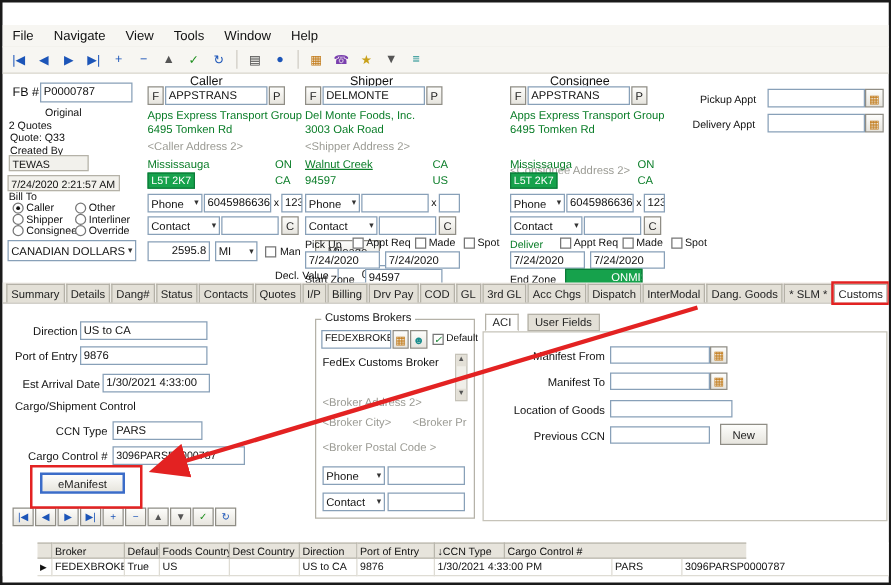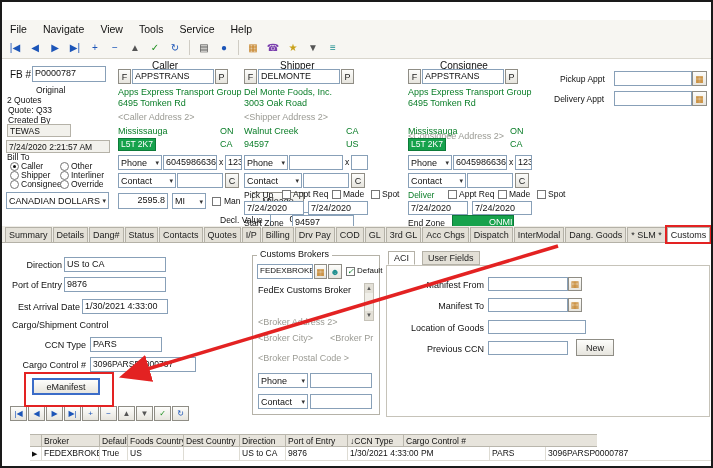--- a/index.html
+++ b/index.html
@@ -69,21 +69,21 @@
 <body>
 
 <div id="window">
 
 
   <div class="menubar">
     <span class="mitem">File</span>
     <span class="mitem">Navigate</span>
     <span class="mitem">View</span>
     <span class="mitem">Tools</span>
-    <span class="mitem">Service</span>
+    <span class="mitem">Window</span>
     <span class="mitem">Help</span>
   </div>
 
   <div class="toolbar">
     <span class="tbtn">|◀</span>
     <span class="tbtn">◀</span>
     <span class="tbtn">▶</span>
     <span class="tbtn">▶|</span>
     <span class="tbtn">+</span>
     <span class="tbtn">−</span>
@@ -101,21 +101,21 @@
     <span class="tbtn c-teal">≡</span>
   </div>
 
   <span class="lbl" style="left:8px;top:67px;">FB #</span>
   <div class="fld" style="left:30px;top:64px;width:74px;height:16px;">P0000787</div>
   <span class="lbl s85" style="left:34px;top:83px;">Original</span>
   <span class="lbl s85" style="left:5px;top:93px;">2 Quotes</span>
   <span class="lbl s85" style="left:6px;top:103px;">Quote: Q33</span>
   <span class="lbl s85" style="left:6px;top:113px;">Created By</span>
   <div class="fld ro" style="left:5px;top:122px;width:64px;height:13px;font-size:8.5px;">TEWAS</div>
-  <div class="fld ro" style="left:4px;top:138px;width:104px;height:13px;font-size:8.5px;">7/24/2020 2:21:57 AM</div>
+  <div class="fld ro" style="left:4px;top:138px;width:90px;height:13px;font-size:8.5px;">7/24/2020 2:21:57 AM</div>
   <span class="lbl s85" style="left:5px;top:150px;">Bill To</span>
   <span class="radio sel" style="left:8px;top:160px;"></span>
   <span class="lbl s85" style="left:19px;top:159px;">Caller</span>
   <span class="radio" style="left:8px;top:169px;"></span>
   <span class="lbl s85" style="left:19px;top:168px;">Shipper</span>
   <span class="radio" style="left:8px;top:178px;"></span>
   <span class="lbl s85" style="left:19px;top:177px;">Consignee</span>
   <span class="radio" style="left:58px;top:160px;"></span>
   <span class="lbl s85" style="left:69px;top:159px;">Other</span>
   <span class="radio" style="left:58px;top:169px;"></span>
@@ -163,21 +163,21 @@
   <span class="lbl s85" style="left:218px;top:213px;">Decl. Value</span>
   <div class="fld right" style="left:268px;top:210px;width:40px;height:15px;">0.00</div>
 
   <span class="lbl" style="left:278px;top:58px;">Shipper</span>
   <div class="btn" style="left:242px;top:67px;width:13px;height:15px;">F</div>
   <div class="fld" style="left:256px;top:67px;width:82px;height:15px;">DELMONTE</div>
   <div class="btn" style="left:339px;top:67px;width:13px;height:15px;">P</div>
   <span class="lbl s9 green" style="left:242px;top:85px;">Del Monte Foods, Inc.</span>
   <span class="lbl s9 green" style="left:242px;top:96px;">3003 Oak Road</span>
   <span class="lbl s9 gray" style="left:242px;top:110px;">&lt;Shipper Address 2&gt;</span>
-  <span class="lbl s9 green" style="left:242px;top:124px;">Walnut Creek</span>
+  <span class="lbl s9 green" style="left:242px;top:124px;text-decoration:underline;">Walnut Creek</span>
   <span class="lbl s9 green" style="left:344px;top:124px;">CA</span>
   <span class="lbl s9 green" style="left:242px;top:137px;">94597</span>
   <span class="lbl s9 green" style="left:344px;top:137px;">US</span>
   <div class="fld combo" style="left:242px;top:153px;width:44px;height:15px;">
     <span>Phone</span>
       <span class="dd">▾</span>
   </div>
   <div class="fld" style="left:287px;top:153px;width:54px;height:15px;"></div>
   <span class="lbl s85" style="left:343px;top:155px;">x</span>
   <div class="fld" style="left:349px;top:153px;width:17px;height:15px;"></div>

